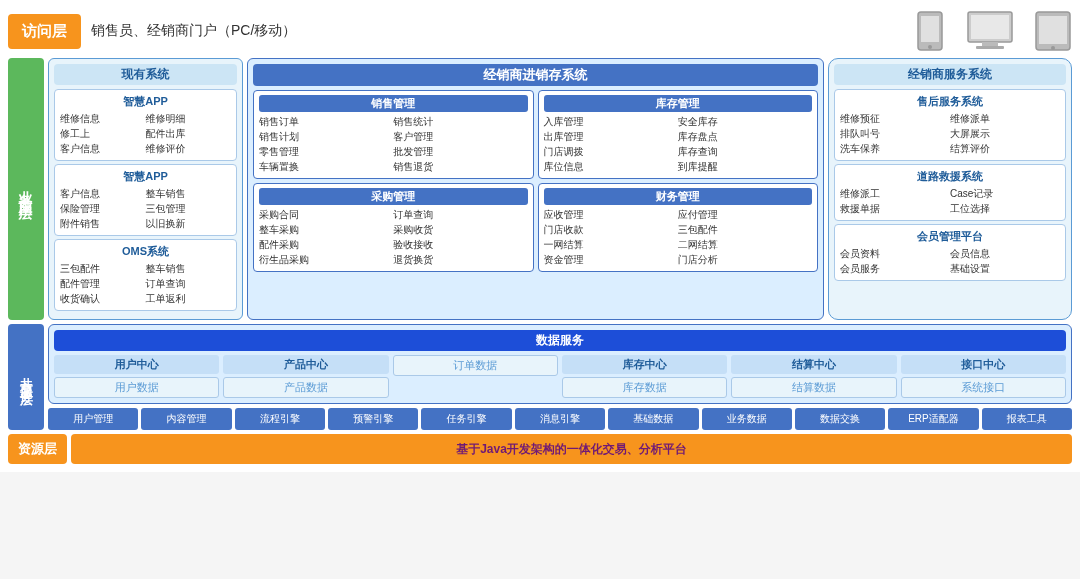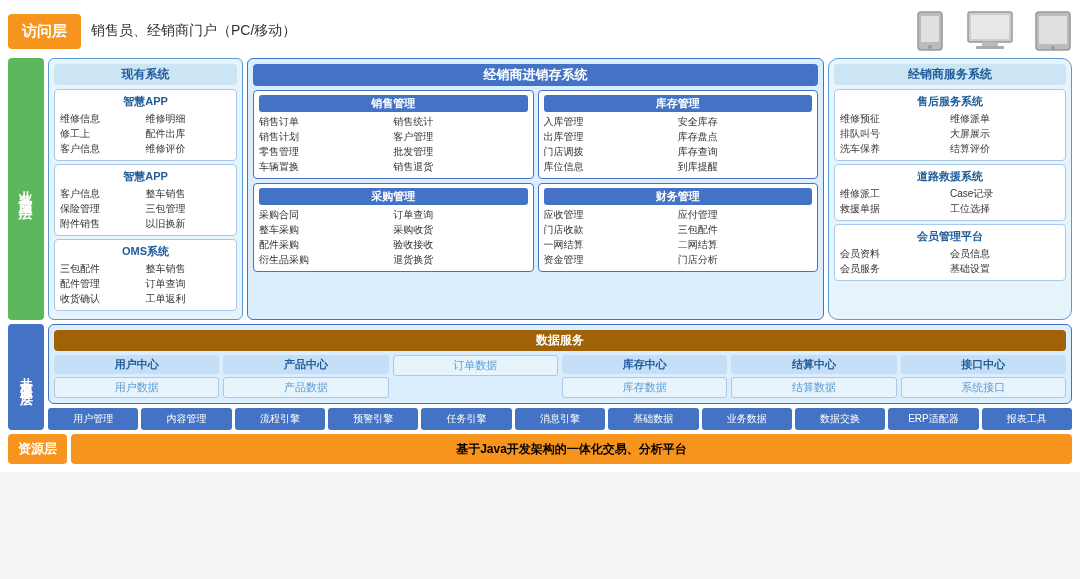--- a/index.html
+++ b/index.html
@@ -181,21 +181,21 @@
       background: #dbeeff;
       border: 1.5px solid #4472c4;
       border-radius: 6px;
       padding: 5px;
     }
     .data-title {
       text-align: center;
       font-weight: bold;
       font-size: 12px;
       color: #fff;
-      background: #a16207;
+      background: #1d4ed8;
       border-radius: 4px;
       padding: 2px 0;
       margin-bottom: 4px;
     }
     .data-centers {
       display: flex;
       gap: 4px;
     }
     .data-center-col {
       flex: 1;
@@ -278,21 +278,21 @@
       font-weight: bold;
       font-size: 13px;
       padding: 6px 10px;
       border-radius: 4px;
       white-space: nowrap;
       text-align: center;
     }
     .resource-content {
       flex: 1;
       background: #f7941d;
-      color: #000000;
+      color: #701a75;
       font-size: 12px;
       font-weight: bold;
       border-radius: 4px;
       display: flex;
       align-items: center;
       justify-content: center;
       padding: 6px;
     }
 
     .outer-wrapper {

